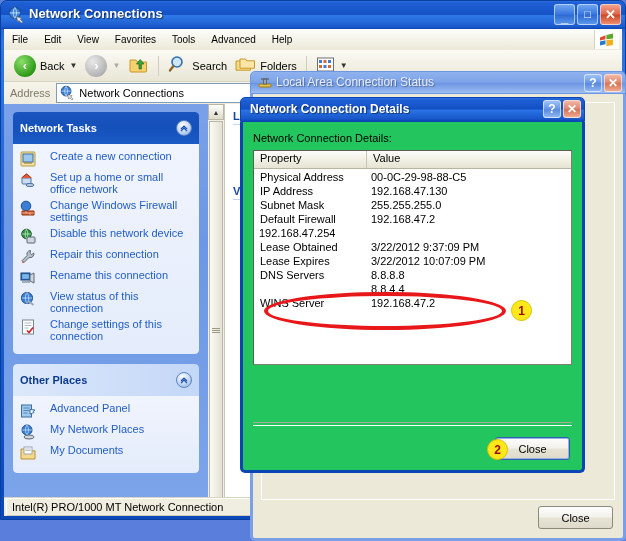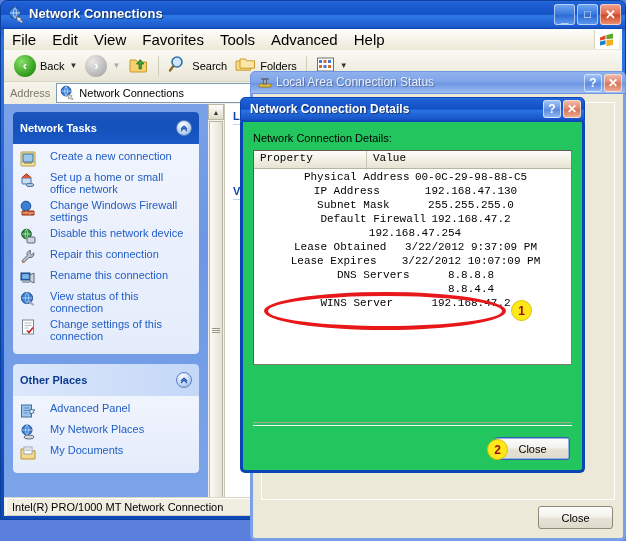--- a/index.html
+++ b/index.html
@@ -50,21 +50,21 @@
     background:#f1efe2;
   }
 
   
   .menubar{
     position:absolute;left:0;top:0;width:100%;height:21px;
     background:linear-gradient(180deg,#fdfdfb 0%,#f4f2e7 55%,#ece9d8 100%);
     border-bottom:1px solid #e0ddcb;
     display:flex;align-items:center;
   }
-  .menubar .mi{padding:2px 8px;color:#000;font-size:15px;cursor:default;}
+  .menubar .mi{padding:2px 8px;color:#000;font-size:10px;cursor:default;}
   .menuflag{
     position:absolute;right:3px;top:1px;width:24px;height:19px;
     background:#fff;border-left:1px solid #d6d3c0;
     display:flex;align-items:center;justify-content:center;
   }
 
   
   .toolbar{
     position:absolute;left:0;top:21px;width:100%;height:32px;
     background:linear-gradient(180deg,#fbfaf5 0%,#f2f0e4 50%,#e9e6d6 100%);
@@ -203,31 +203,31 @@
   }
   .ncd-tb .tb-text{
     position:absolute;left:9px;top:4px;color:#fff;font-weight:bold;font-size:12px;
     text-shadow:1px 1px 1px rgba(0,0,0,.5);
   }
   .ncd-body{position:absolute;left:0;top:0;right:0;bottom:0;padding:10px;box-sizing:border-box;}
   .ncd-label{font-size:11px;color:#000;margin-bottom:4px;}
   .detail-list{
     position:absolute;left:10px;top:28px;right:10px;height:215px;
     background:#fff;border:1px solid #7f7f6e;box-sizing:border-box;
-    border-top-color:#5d5d50;border-left-color:#5d5d50;overflow:hidden;font-family:Liberation Mono, monospace;
+    border-top-color:#5d5d50;border-left-color:#5d5d50;overflow:hidden;
   }
   .dl-head{
     display:flex;height:17px;
     background:linear-gradient(180deg,#fdfdfc 0%,#f0eee1 60%,#e6e3d4 100%);
     border-bottom:1px solid #b8b5a2;
   }
   .dl-head .hc{font-size:11px;padding:1px 0 0 6px;box-sizing:border-box;
     border-right:1px solid #c8c5b2;height:17px;}
   .dl-rows{padding-top:1px;}
-  .dl-row{display:flex;height:14px;line-height:14px;font-size:11px;justify-content:center;}
+  .dl-row{display:flex;height:14px;line-height:14px;font-size:11px;}
   .dl-row .c1{width:112px;padding-left:6px;box-sizing:border-box;white-space:pre;}
   .dl-row .c2{padding-left:5px;box-sizing:border-box;white-space:pre;}
   .ncd-sep{position:absolute;left:10px;right:10px;bottom:44px;height:2px;
     border-top:1px solid #aca899;border-bottom:1px solid #fff;}
   .ncd-footer{position:absolute;right:12px;bottom:10px;}
 
   .xpbtn{
     min-width:75px;height:23px;padding:0 10px;font-size:11px;
     background:linear-gradient(180deg,#fdfdfd 0%,#f3f2ec 45%,#e6e3d6 55%,#dedacb 100%);
     border:1px solid #8c8a78;border-radius:3px;cursor:pointer;

